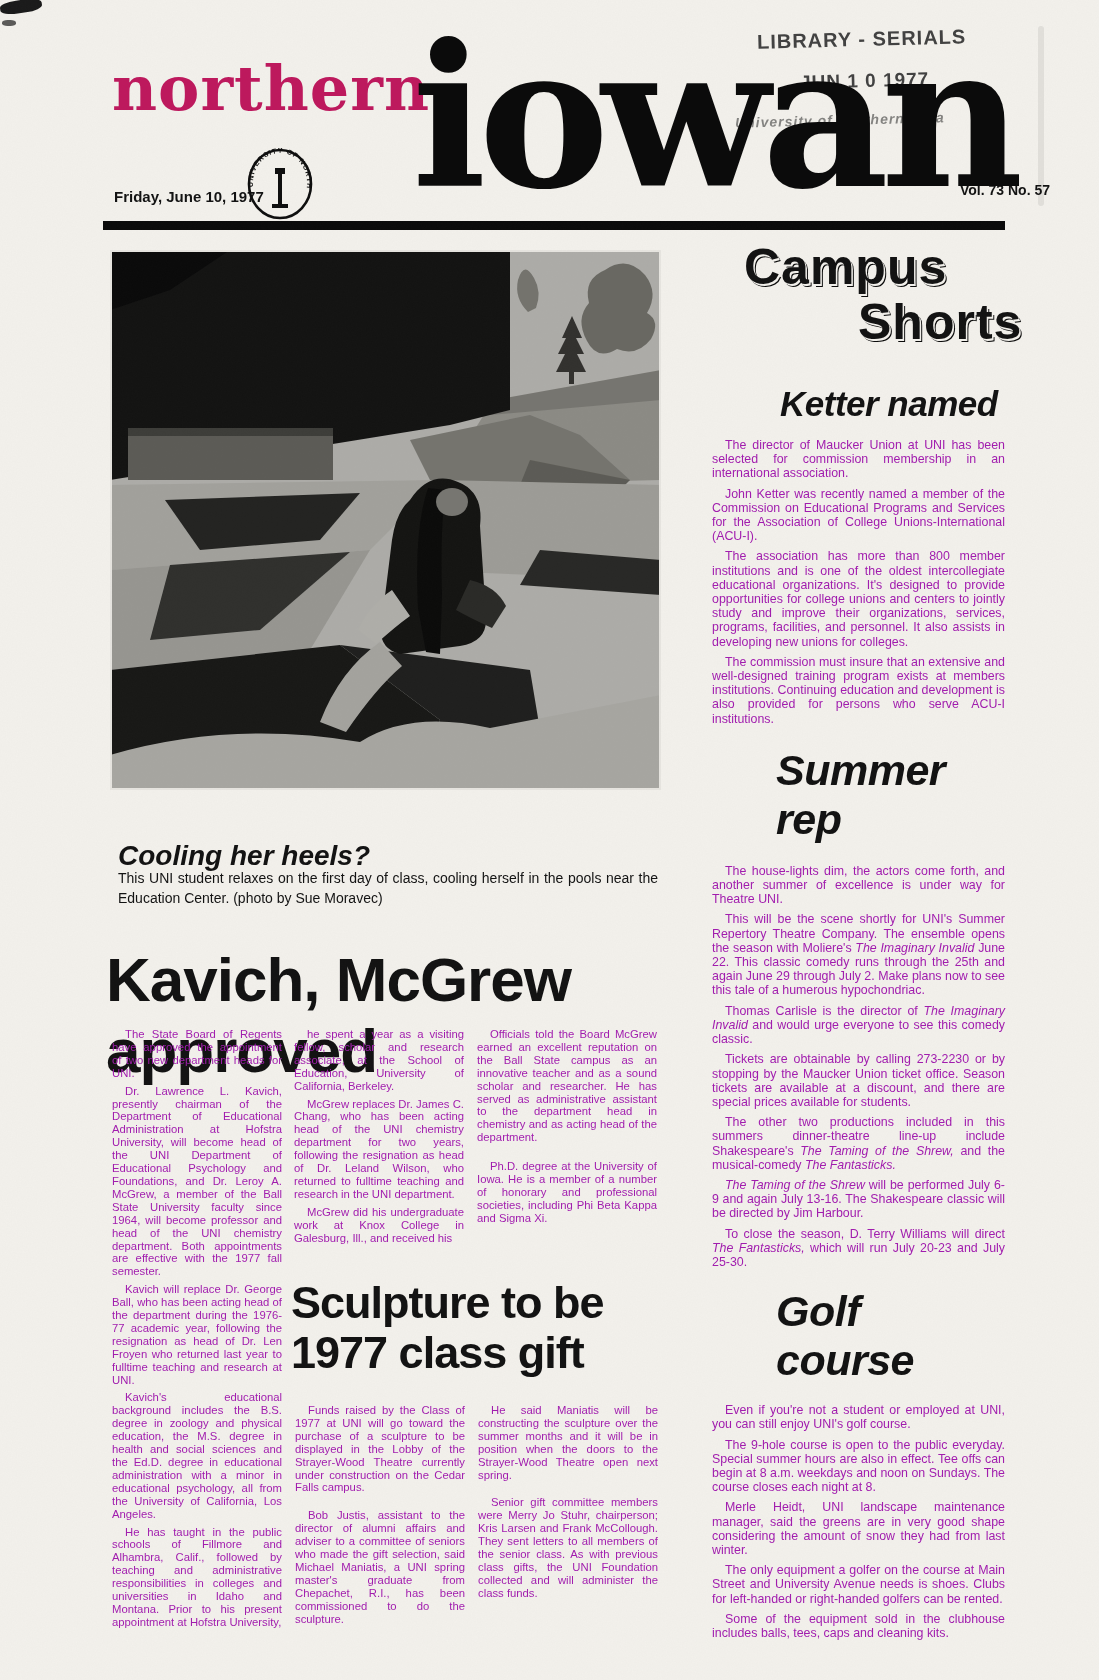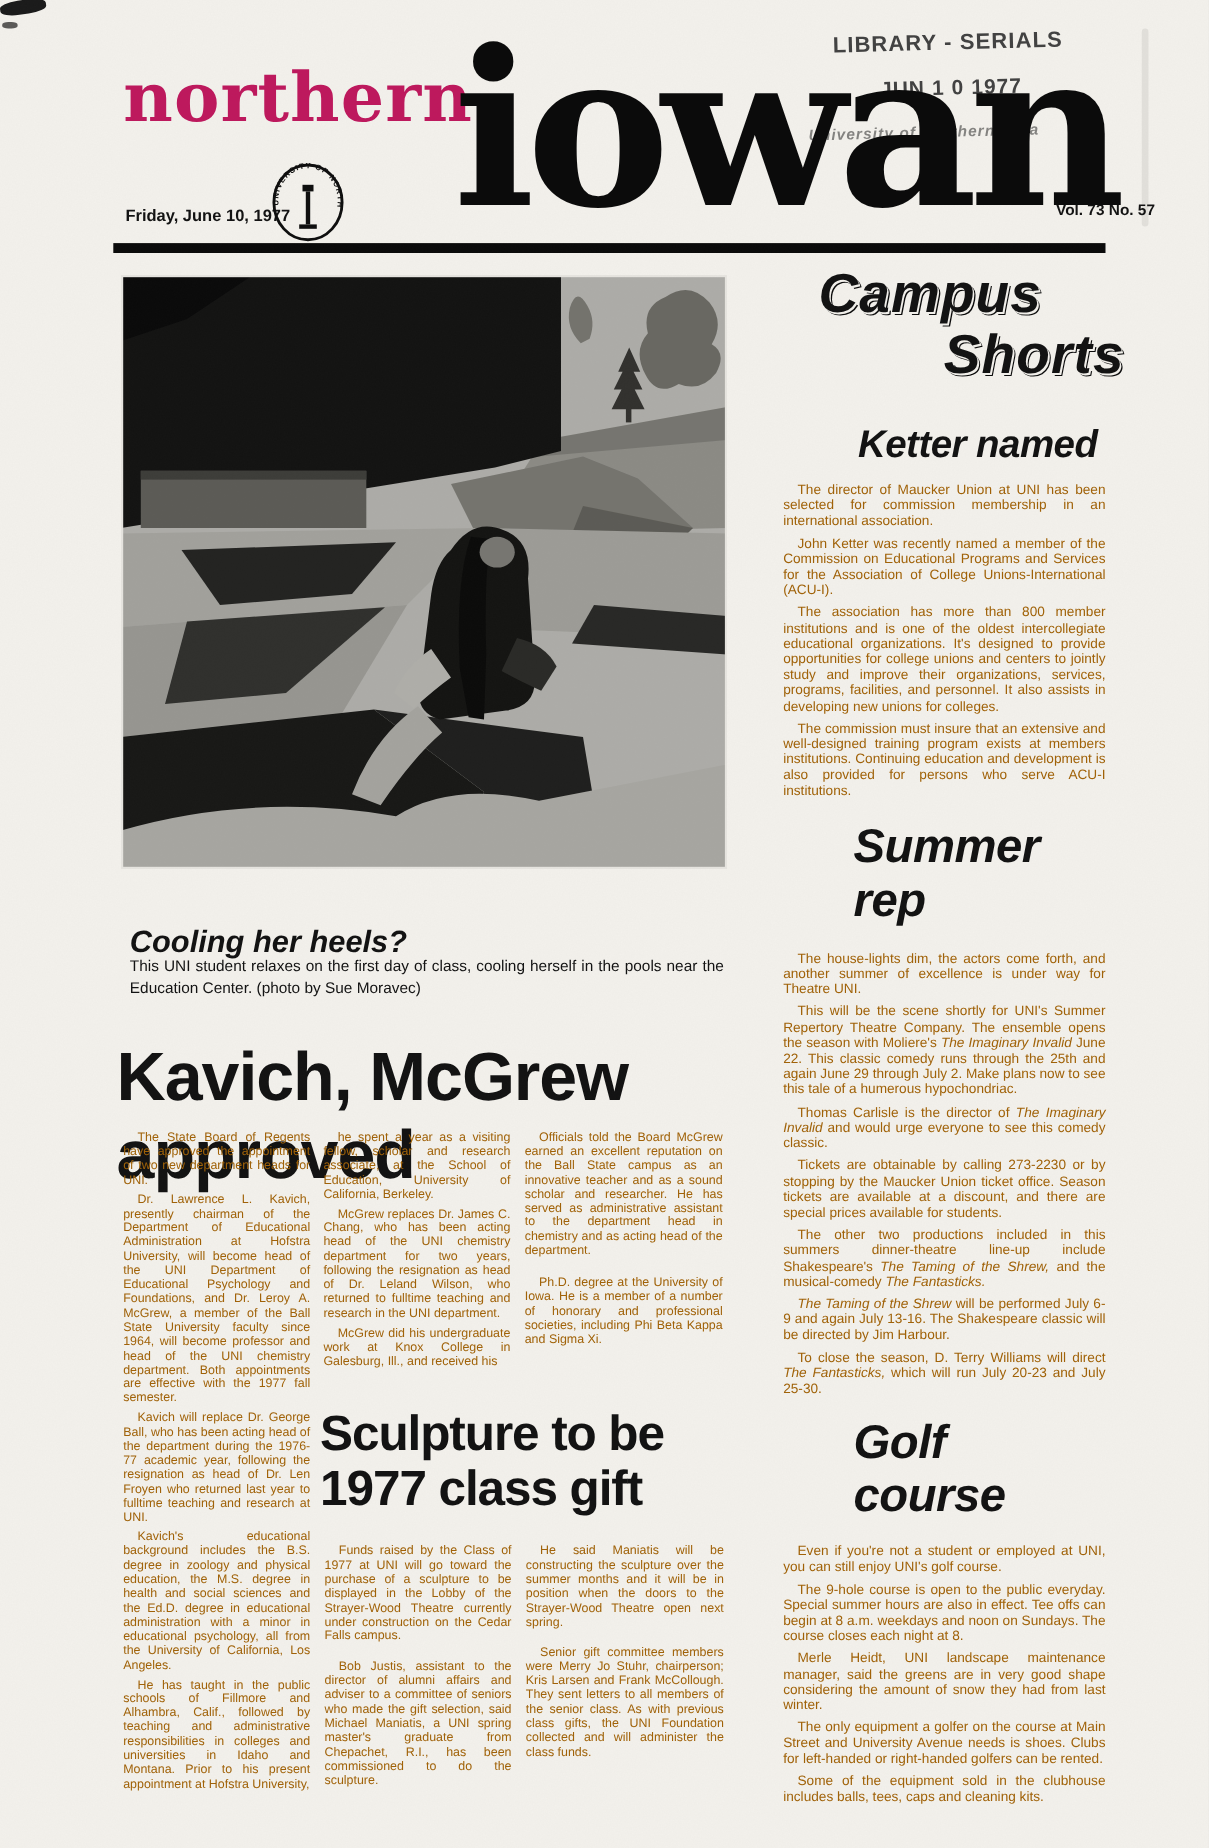--- a/index.html
+++ b/index.html
@@ -50,34 +50,34 @@
     font-size:62px;font-weight:bold;letter-spacing:-1px;
   }
   .sculpture-headline{
     position:absolute;left:291px;top:1278px;width:380px;
     font-size:45px;font-weight:bold;line-height:1.12;letter-spacing:-1px;
   }
   
   .ncol{position:absolute;top:1028px;}
   .ncol p, .scol p, .rbody p{
     margin:0 0 5px 0;text-indent:13px;text-align:justify;
-    font-size:11.3px;line-height:12.9px;color:#a16207;
+    font-size:11.3px;line-height:12.9px;color:#a21caf;
   }
   .col1{left:112px;width:170px;}
   .col2{left:294px;width:170px;}
   .col3{left:477px;width:180px;}
   .col3 p:nth-child(2){margin-top:16px;}
   .scol{position:absolute;top:1404px;}
   .scolA{left:295px;width:170px;}
   .scolB{left:478px;width:180px;}
   .scol p:nth-child(2){margin-top:15px;}
   
   .right-rail{position:absolute;left:712px;top:240px;width:293px;}
   .cs-line{font-size:50px;font-weight:bold;letter-spacing:1px;line-height:55px;
-    text-shadow:1.5px 1.5px 0 #f3f1ec,2.5px 2.5px 0 #0a0a0a;font-style:italic;}
+    text-shadow:1.5px 1.5px 0 #f3f1ec,2.5px 2.5px 0 #0a0a0a;}
   .cs-1{margin-left:32px;}
   .cs-2{margin-left:146px;}
   .rail-h{font-weight:bold;font-style:italic;letter-spacing:-0.5px;}
   .h-ketter{font-size:35px;margin:34px 0 0 68px;}
   .h-summer{font-size:43px;margin:20px 0 0 64px;}
   .h-golf{font-size:43px;margin:18px 0 0 64px;}
   .rbody{margin-top:14px;}
   .rbody p{font-size:12.4px;line-height:14.2px;margin-bottom:6px;}
   .rbody.summer{margin-top:20px;}
   .rbody.golf{margin-top:18px;}

